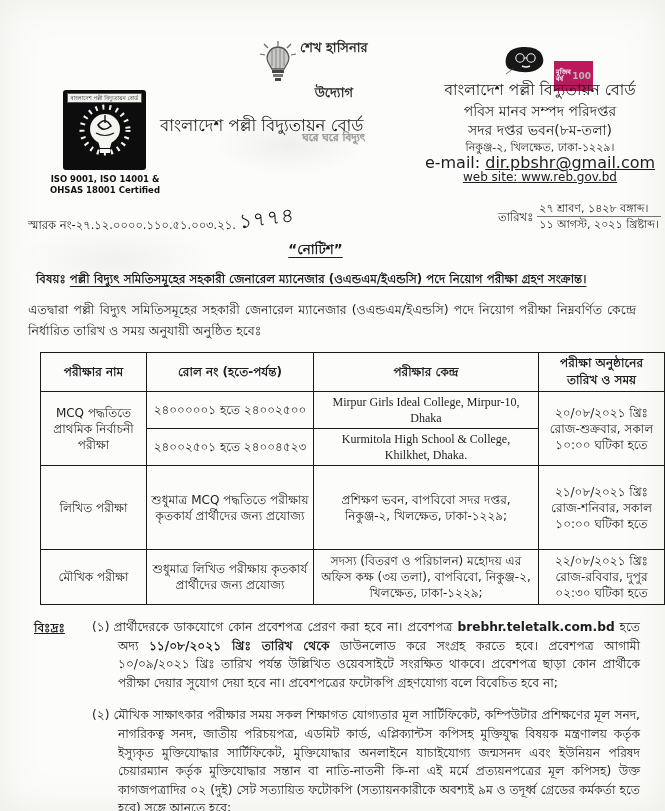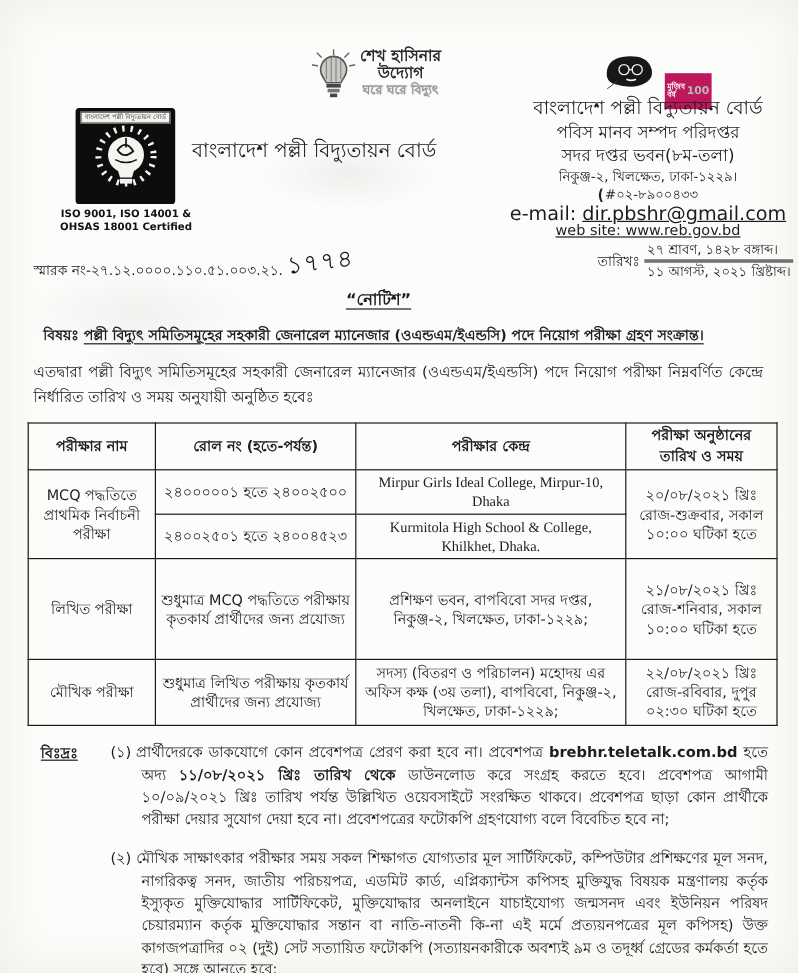--- a/index.html
+++ b/index.html
@@ -10,21 +10,21 @@
 
   
   .smudge{position:absolute;pointer-events:none;}
   .sm1{left:15px;top:225px;width:200px;height:70px;background:radial-gradient(ellipse,rgba(110,110,105,.08),transparent 70%);}
   .sm2{left:215px;top:115px;width:150px;height:60px;background:radial-gradient(ellipse,rgba(110,110,105,.09),transparent 70%);}
   .sm3{left:60px;top:280px;width:160px;height:50px;background:radial-gradient(ellipse,rgba(110,110,105,.06),transparent 70%);}
 
   
   .init{left:258px;top:40px;display:flex;align-items:flex-start;}
   .init svg{width:40px;height:46px;}
-  .init-text{display:flex;flex-direction:column;align-items:center;margin-left:2px;}
+  .init-text{display:flex;flex-direction:column;align-items:center;margin-left:2px;gap:31px;}
   .init-l1{font-weight:bold;font-size:13px;line-height:15px;color:#2a2a2a;}
   .init-l2{font-weight:bold;font-size:13px;line-height:14px;color:#2a2a2a;text-align:center;}
   .init-l3{font-weight:bold;font-size:10.5px;line-height:13px;color:#9a9a98;text-shadow:0 0 1px #bbb;}
 
   
   .mujib{left:498px;top:44px;width:95px;height:36px;}
   .mujib svg{width:58px;height:34px;}
   .mujib-tag{position:absolute;left:56px;top:17px;background:#be185d;color:#fff;
              font-size:6.5px;font-weight:bold;padding:8px 2px;line-height:7px;display:flex;align-items:center;}
   .mj-100{color:#b9b9b9;font-size:9px;margin-left:1px;font-weight:bold;}
@@ -54,31 +54,31 @@
   .u{text-decoration:underline;color:inherit;}
 
   
   .memo{left:28px;top:207px;font-size:11.5px;white-space:nowrap;}
   .hand{display:inline-block;font-size:20px;transform:rotate(-7deg) skewX(-4deg);
         margin-left:3px;position:relative;top:-4px;letter-spacing:1px;color:#141414;}
   .dateblock{left:498px;top:201px;display:flex;align-items:center;}
   .date-label{font-size:11.5px;margin-right:4px;position:relative;top:2px;}
   .date-lines{display:inline-block;}
   .d1,.d2{display:block;font-size:11px;line-height:15px;padding:0 2px;}
-  .d1{border-bottom:3px solid #737373;}
+  .d1{border-bottom:1px solid #737373;}
 
   
   .title{left:0;top:239px;width:631px;text-align:center;font-weight:bold;font-size:13.5px;}
   .title span{text-decoration:underline;text-underline-offset:3px;}
   .subject{left:36px;top:270px;width:608px;font-weight:bold;font-size:11.8px;white-space:nowrap;}
   .subj-text{text-decoration:underline;text-underline-offset:3px;}
   .intro{left:28px;top:299px;width:608px;font-size:12.5px;line-height:21px;text-align:justify;}
 
   
-  table.exam{position:absolute;left:23px;top:352px;width:588px;border-collapse:collapse;table-layout:fixed;}
+  table.exam{position:absolute;left:40px;top:352px;width:588px;border-collapse:collapse;table-layout:fixed;}
   table.exam th,table.exam td{border:1.3px solid #1a1a1a;text-align:center;vertical-align:middle;
         font-size:12px;line-height:16px;padding:2px 4px;font-weight:normal;}
   table.exam th{font-weight:bold;height:34px;line-height:17px;}
   .w1{width:97px;} .w2{width:158px;} .w3{width:216px;margin-top:30px;} .w4{width:117px;}
   .en{font-family:"Liberation Serif","DejaVu Serif",serif;font-size:13.5px;line-height:17px;}
   .r1a{height:32px;} .r1b{height:34px;} .r2{height:84px;} .r3{height:55px;}
   .c4{font-size:11.8px;line-height:18px;}
 
   
   .nb-label{left:34px;top:619px;font-weight:bold;font-size:12px;text-decoration:underline;}
@@ -158,21 +158,20 @@
 
   <div class="abs brand">
     <div class="brand-bn">বাংলাদেশ পল্লী বিদ্যুতায়ন বোর্ড</div>
   </div>
 
   <div class="abs addr">
     <div class="addr-l1">বাংলাদেশ পল্লী বিদ্যুতায়ন বোর্ড</div>
     <div class="addr-l2">পবিস মানব সম্পদ পরিদপ্তর</div>
     <div class="addr-l3">সদর দপ্তর ভবন(৮ম-তলা)</div>
     <div class="addr-l4">নিকুঞ্জ-২, খিলক্ষেত, ঢাকা-১২২৯।</div>
-    <div class="addr-phone"><span class="phone-icon">(</span><span>#০২-৮৯০০৪৩৩</span></div>
     <div class="addr-email"><span>e-mail:</span> <span class="u">dir.pbshr@gmail.com</span></div>
     <div class="addr-web"><span class="u">web site:</span><span class="u"> </span><span class="u">www.reb.gov.bd</span></div>
   </div>
 
   <div class="abs memo">
     <span>স্মারক নং-২৭.১২.০০০০.১১০.৫১.০০৩.২১.</span><span class="hand">১৭৭৪</span>
   </div>
   <div class="abs dateblock">
     <span class="date-label">তারিখঃ</span>
     <span class="date-lines">

